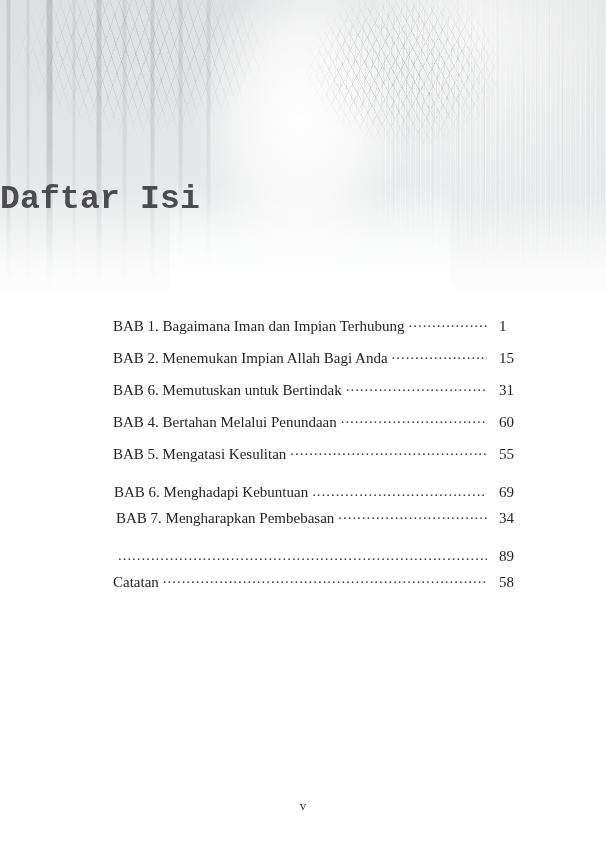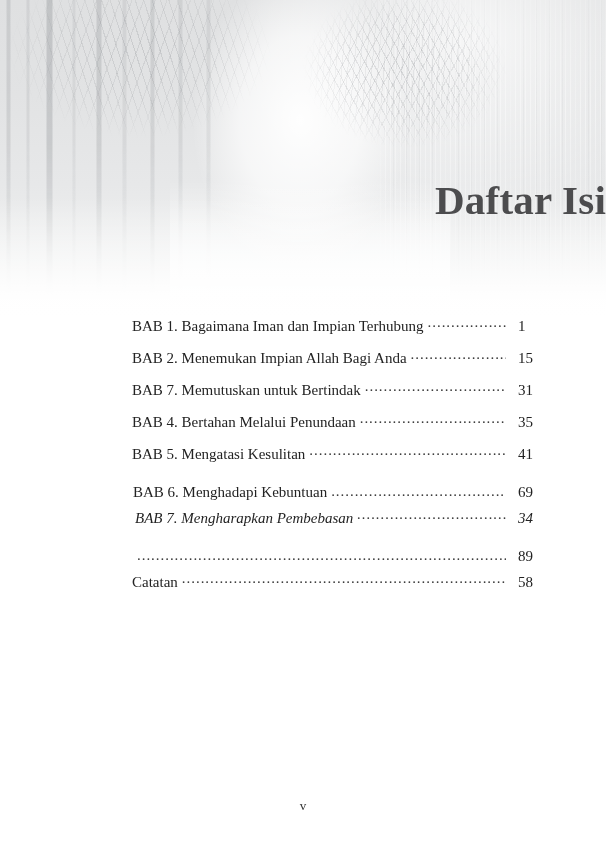--- a/index.html
+++ b/index.html
@@ -130,49 +130,49 @@
       rgba(255,255,255,0.95) 94%,
       rgba(255,255,255,1) 100%);
   }
 
   
   .title {
     position: absolute;
     left: 0;
     top: 174px;
     width: 606px;
-    text-align: right;
-    font-family: Liberation Serif, serif;
+    text-align: left;
+    font-family: Liberation Mono, monospace;
     font-weight: bold;
-    font-size: 41px;
+    font-size: 33px;
     line-height: 52px;
     letter-spacing: 0.2px;
     color: #4c4c4e;
   }
 
   
   .toc {
     position: absolute;
-    left: 132px;
+    left: 113px;
     top: 316px;
     width: 420px;
   }
 
   .toc-row {
     display: flex;
     align-items: baseline;
     height: 32px;
     font-size: 15px;
     color: #232323;
     white-space: nowrap;
   }
 
   .toc-row.indent-a { padding-left: 0px; }
   .toc-row.indent-b { padding-left: 1px; align-items: center; }
-  .toc-row.indent-c { padding-left: 3px; font-style: italic; }
+  .toc-row.indent-c { padding-left: 3px; }
 
   .toc-label {
     flex: 0 0 auto;
     font-variant-numeric: oldstyle-nums;
     font-feature-settings: "onum" 1;
   }
 
   .toc-leader {
     flex: 1 1 auto;
     overflow: hidden;
@@ -235,35 +235,35 @@
       <span class="toc-page">1</span>
     </div>
 
     <div class="toc-row indent-a">
       <span class="toc-label">BAB 2.  Menemukan Impian Allah Bagi Anda</span>
       <span class="toc-leader"></span>
       <span class="toc-page">15</span>
     </div>
 
     <div class="toc-row indent-a">
-      <span class="toc-label">BAB 7. Memutuskan untuk Bertindak</span>
+      <span class="toc-label">BAB 6. Memutuskan untuk Bertindak</span>
       <span class="toc-leader"></span>
       <span class="toc-page">31</span>
     </div>
 
     <div class="toc-row indent-a">
       <span class="toc-label">BAB 4. Bertahan Melalui Penundaan</span>
       <span class="toc-leader"></span>
-      <span class="toc-page">35</span>
+      <span class="toc-page">60</span>
     </div>
 
     <div class="toc-row indent-a">
       <span class="toc-label">BAB 5. Mengatasi Kesulitan</span>
       <span class="toc-leader"></span>
-      <span class="toc-page">41</span>
+      <span class="toc-page">55</span>
     </div>
 
     <div class="toc-row indent-b">
       <span class="toc-label">BAB 6. Menghadapi Kebuntuan</span>
       <span class="toc-leader"></span>
       <span class="toc-page">69</span>
     </div>
 
     <div class="toc-row indent-c">
       <span class="toc-label">BAB 7. Mengharapkan Pembebasan</span>

